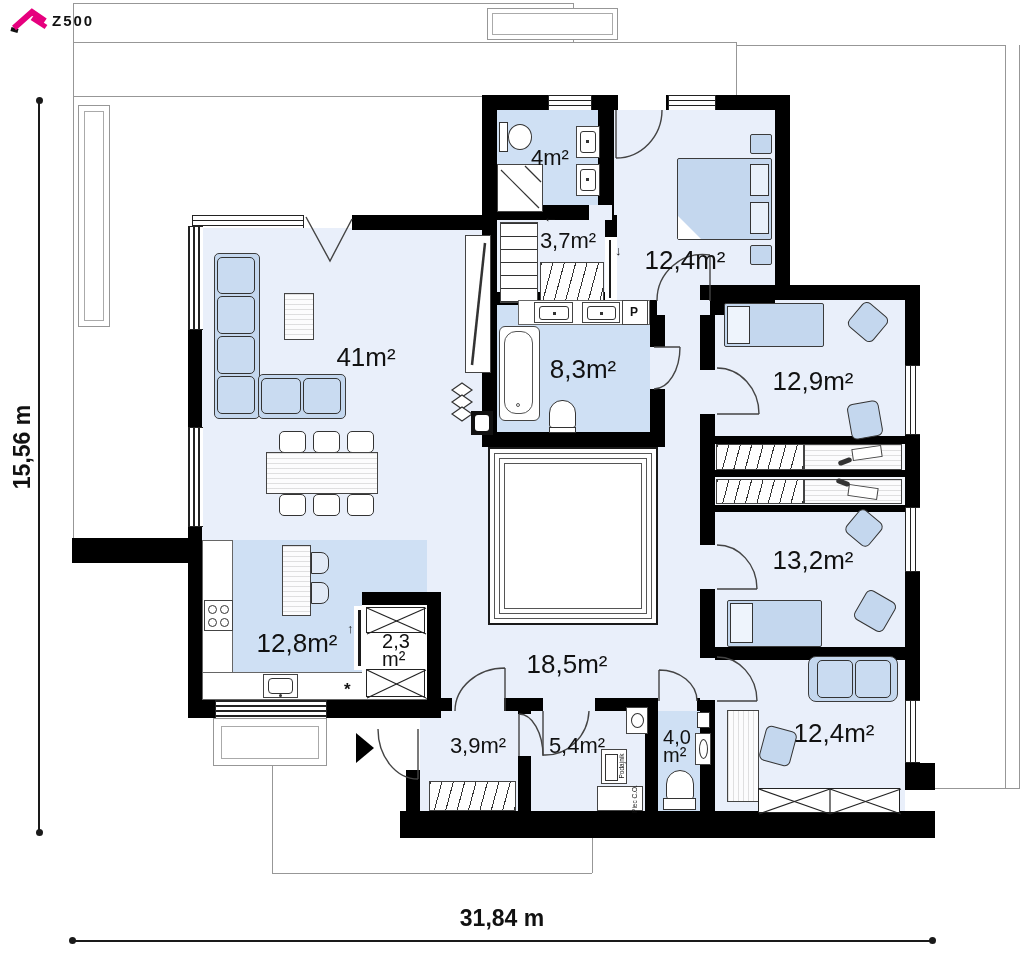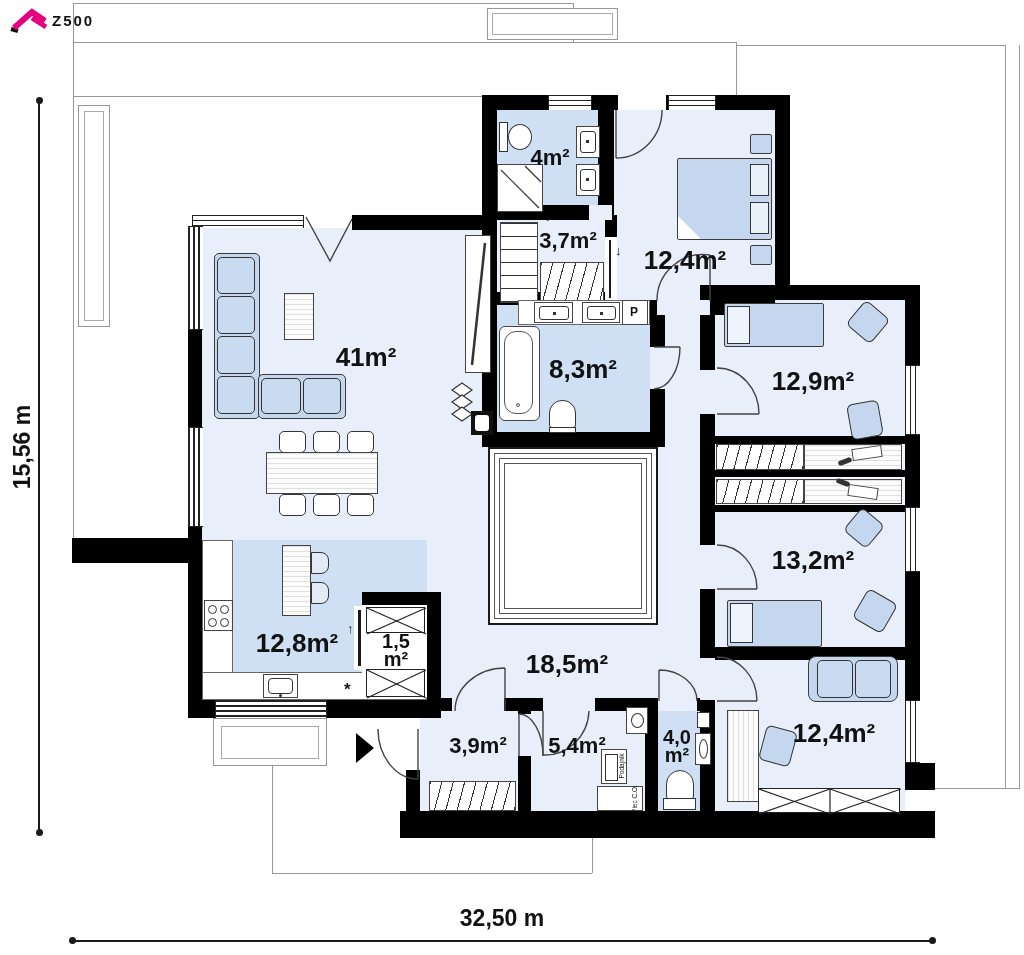--- a/index.html
+++ b/index.html
@@ -9,21 +9,21 @@
 .wall{position:absolute;background:#000}
 .room{position:absolute;background:#e9effa}
 .room.hl{position:absolute;background:#cfe0f4}
 .gap{position:absolute;background:#e9effa}
 .thin{position:absolute;border:1px solid #979797;background:#fff}
 .tline{position:absolute;background:#979797}
 .dline{position:absolute;background:#1a1a1a}
 .dot{position:absolute;width:7px;height:7px;border-radius:50%;background:#1a1a1a}
 .win-h{position:absolute;background:repeating-linear-gradient(to bottom,#222 0 1.5px,#fff 1.5px 5px);border-left:1px solid #222;border-right:1px solid #222}
 .win-v{position:absolute;background:repeating-linear-gradient(to right,#222 0 1.5px,#fff 1.5px 5px);border-top:1px solid #222;border-bottom:1px solid #222}
-.lbl{position:absolute;transform:translate(-50%,-50%);font-weight:bold;color:#111;font-size:26px;white-space:nowrap;line-height:.92;text-align:center}
+.lbl{position:absolute;transform:translate(-50%,-50%);font-weight:normal;color:#111;font-size:26px;white-space:nowrap;line-height:.92;}
 .lbl.sm{font-size:20px}
 .lbl.xs{font-size:22px}
 .dim{position:absolute;font-weight:bold;color:#111;font-size:23px;white-space:nowrap}
 .furn{position:absolute;background:#c4d7ee;border:1.5px solid #3b3b3b;border-radius:5px}
 .wf{position:absolute;background:#fff;border:1.2px solid #444}
 .wood{position:absolute;background:repeating-linear-gradient(to bottom,rgba(90,90,90,.18) 0 1px,transparent 1px 5px),#fcfcfd;border:1.2px solid #444}
 .woodv{position:absolute;background:repeating-linear-gradient(to right,rgba(90,90,90,.18) 0 1px,transparent 1px 5px),#fcfcfd;border:1.2px solid #444}
 .strokes{position:absolute;background:repeating-linear-gradient(105deg,#333 0 1px,transparent 1px 11px),#fff;border:1.2px solid #444}
 .shelves{position:absolute;background:repeating-linear-gradient(to bottom,#333 0 1px,transparent 1px 13px),#fff;border:1.2px solid #444}
 .chair{position:absolute;background:#fff;border:1.3px solid #333;border-radius:5px}
@@ -345,40 +345,40 @@
 
   <div class="lbl xs" style="left:550px;top:158px">4m²</div>
   <div class="lbl xs" style="left:568px;top:241px">3,7m²</div>
   <div class="lbl" style="left:685px;top:261px">12,4m²</div>
   <div class="lbl" style="left:366px;top:358px">41m²</div>
   <div class="lbl" style="left:583px;top:370px">8,3m²</div>
   <div class="lbl" style="left:813px;top:382px">12,9m²</div>
   <div class="lbl" style="left:813px;top:561px">13,2m²</div>
   <div class="lbl" style="left:297px;top:644px">12,8m²</div>
   <div class="lbl sm" style="left:396px;top:650px">
-    <span style="display:block">1,5</span>
+    <span style="display:block">2,3</span>
     <span style="display:block">m²</span>
   </div>
   <div class="lbl" style="left:567px;top:665px">18,5m²</div>
   <div class="lbl xs" style="left:478px;top:746px">3,9m²</div>
   <div class="lbl xs" style="left:577px;top:746px">5,4m²</div>
   <div class="lbl sm" style="left:677px;top:746px">
     <span style="display:block">4,0</span>
     <span style="display:block">m²</span>
   </div>
   <div class="lbl" style="left:834px;top:734px">12,4m²</div>
 
   <div class="dline" style="left:38px;top:100px;width:2px;height:733px"></div>
   <div class="dot" style="left:36px;top:97px"></div>
   <div class="dot" style="left:36px;top:829px"></div>
   <div class="dim" style="left:22px;top:447px;transform:translate(-50%,-50%) rotate(-90deg)">15,56 m</div>
   <div class="dline" style="left:72px;top:940px;width:861px;height:2px"></div>
   <div class="dot" style="left:69px;top:937px"></div>
   <div class="dot" style="left:929px;top:937px"></div>
-  <div class="dim" style="left:502px;top:918px;transform:translate(-50%,-50%)">32,50 m</div>
+  <div class="dim" style="left:502px;top:918px;transform:translate(-50%,-50%)">31,84 m</div>
 
   <div class="abs" style="left:8px;top:6px;width:120px;height:30px">
     <svg width="46" height="28" style="position:absolute;left:0;top:0">
       <polyline points="3,23 10,25" stroke="#111" stroke-width="4" fill="none"></polyline>
       <polyline points="6,22 24,6 37,15" stroke="#e6007e" stroke-width="6" fill="none"></polyline>
       <polyline points="24,12 38,21" stroke="#e6007e" stroke-width="5" fill="none"></polyline>
     </svg>
     <span style="position:absolute;left:44px;top:6px;font-size:15px;font-weight:bold;letter-spacing:2px;color:#111">Z500</span>
   </div>
 

